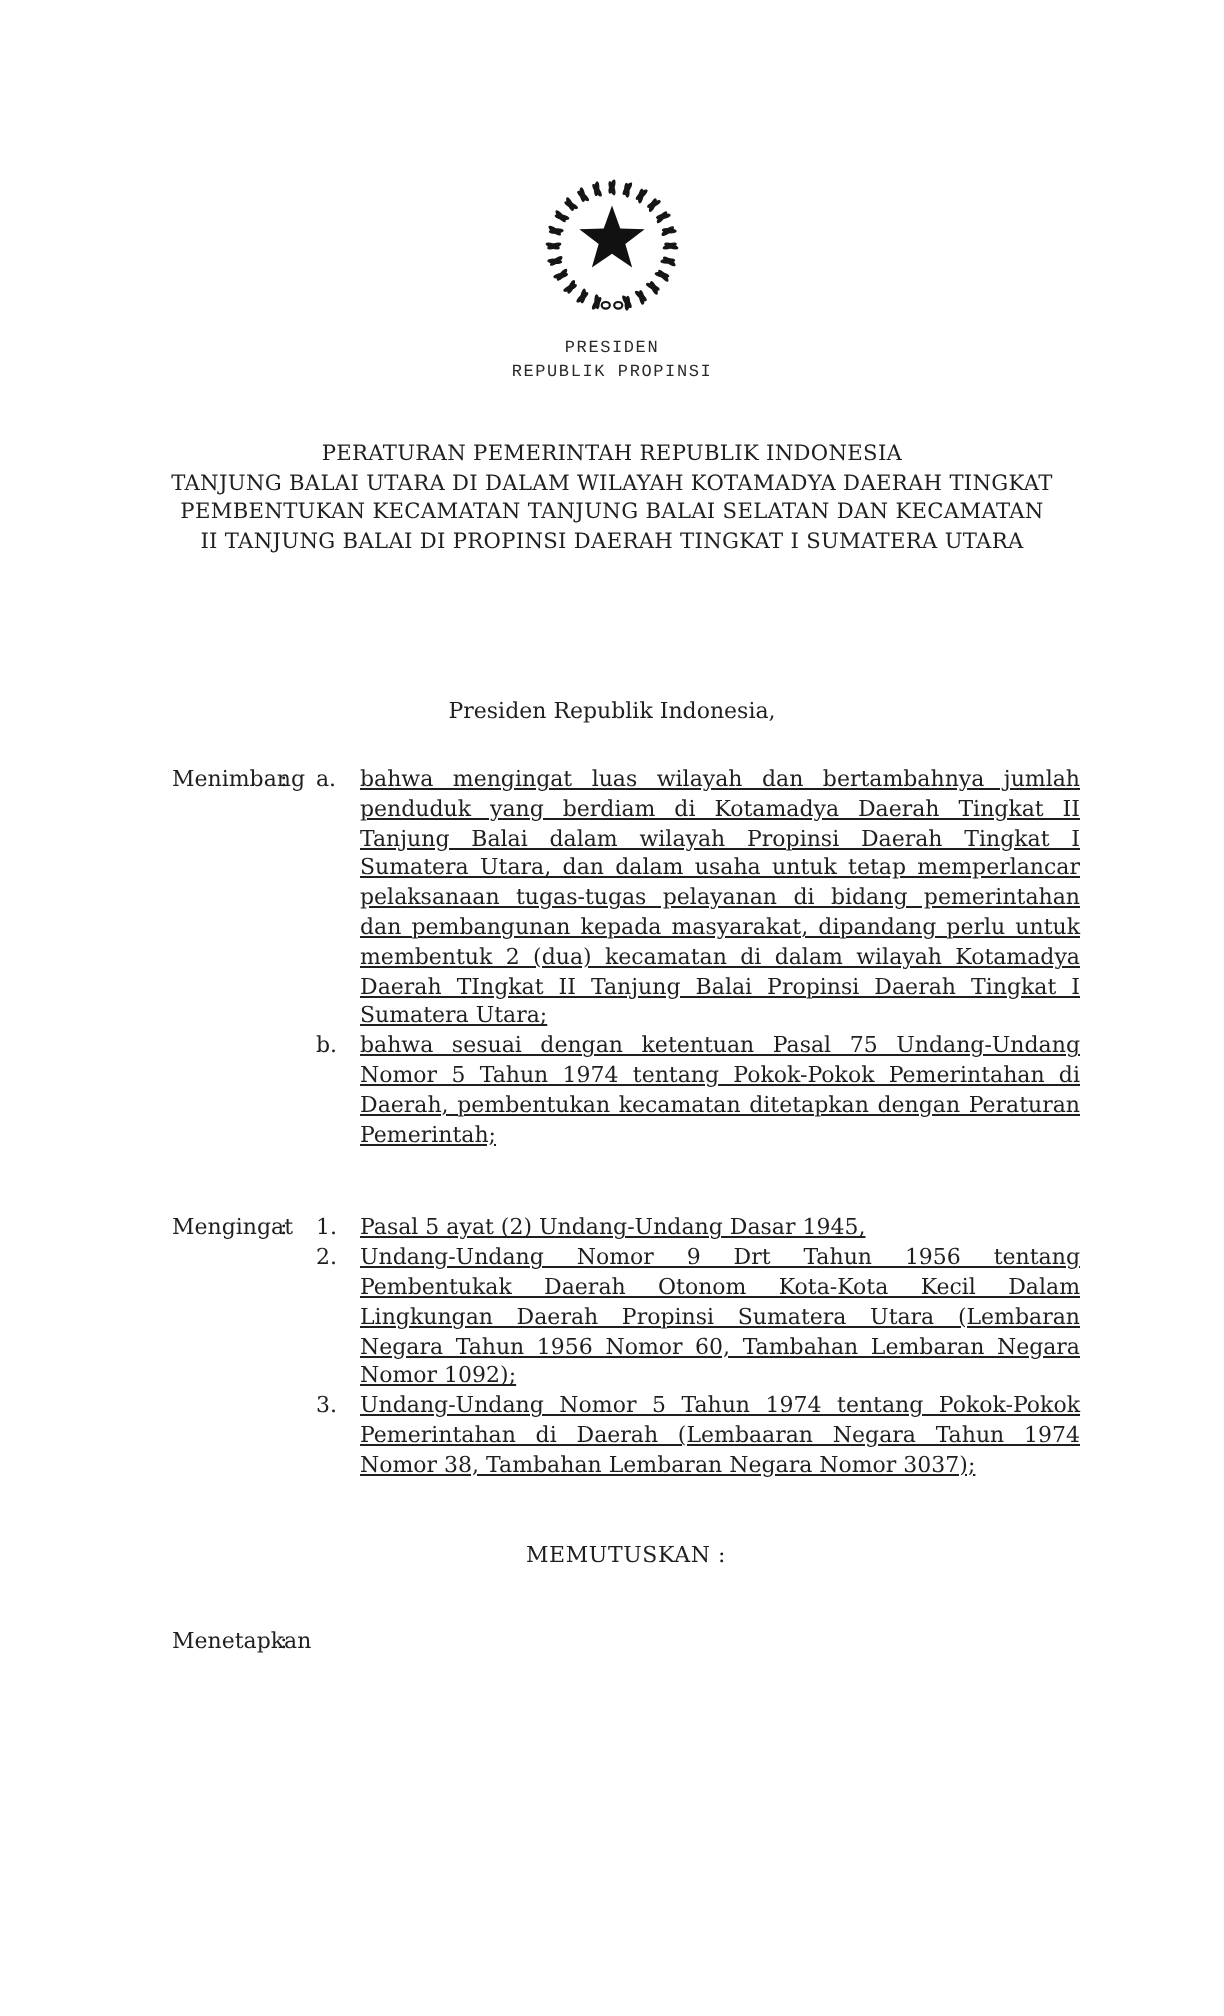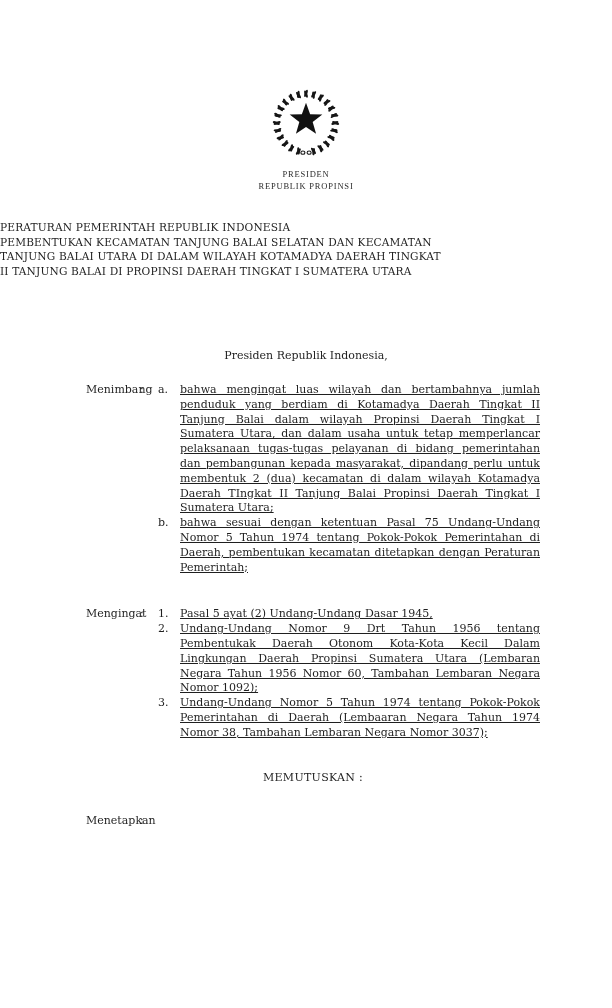--- a/index.html
+++ b/index.html
@@ -13,27 +13,28 @@
     overflow:hidden;
   }
   
   .seal {
     position:absolute; top:84px; left:0; right:0;
     text-align:center;
   }
   .seal svg { display:block; margin:0 auto; }
   .seal-caption {
     margin-top:7px;
-    font-family:Liberation Serif, serif;
+    font-family:Liberation Mono, monospace;
     font-size:8.5px; line-height:11.5px;
     letter-spacing:0.8px; color:#2a2a2a;
   }
   
   .title-block {
     position:absolute; top:220px; left:0; right:0;
+    text-align:center;
     font-size:10.6px; line-height:14.5px;
     letter-spacing:0.15px;
   }
   .title-block .tline { white-space:nowrap; }
   .salutation {
     position:absolute; top:323px; left:0; right:0;
     text-align:center; font-size:11px;margin-top:26px;
   }
   
   .body-area {
@@ -108,22 +109,22 @@
       <path d="M50,24 L55.29,38.72 L70.92,39.2 L58.56,48.78 L62.93,63.8 L50,55 L37.07,63.8 L41.44,48.78 L29.08,39.2 L44.71,38.72 Z" fill="#111111"></path>
     </svg>
     <div class="seal-caption">
       <div>PRESIDEN</div>
       <div>REPUBLIK PROPINSI</div>
     </div>
   </div>
 
   <div class="title-block">
     <div class="tline">PERATURAN PEMERINTAH REPUBLIK INDONESIA</div>
+    <div class="tline">TANJUNG BALAI UTARA DI DALAM WILAYAH KOTAMADYA DAERAH TINGKAT</div>
     <div class="tline">PEMBENTUKAN KECAMATAN TANJUNG BALAI SELATAN DAN KECAMATAN</div>
-    <div class="tline">TANJUNG BALAI UTARA DI DALAM WILAYAH KOTAMADYA DAERAH TINGKAT</div>
     <div class="tline">II TANJUNG BALAI DI PROPINSI DAERAH TINGKAT I SUMATERA UTARA</div>
   </div>
 
   <div class="salutation">Presiden Republik Indonesia,</div>
 
   <div class="body-area">
 
     <div class="sec-row">
       <div class="sec-label">Menimbang</div>
       <div class="sec-colon">:</div>

